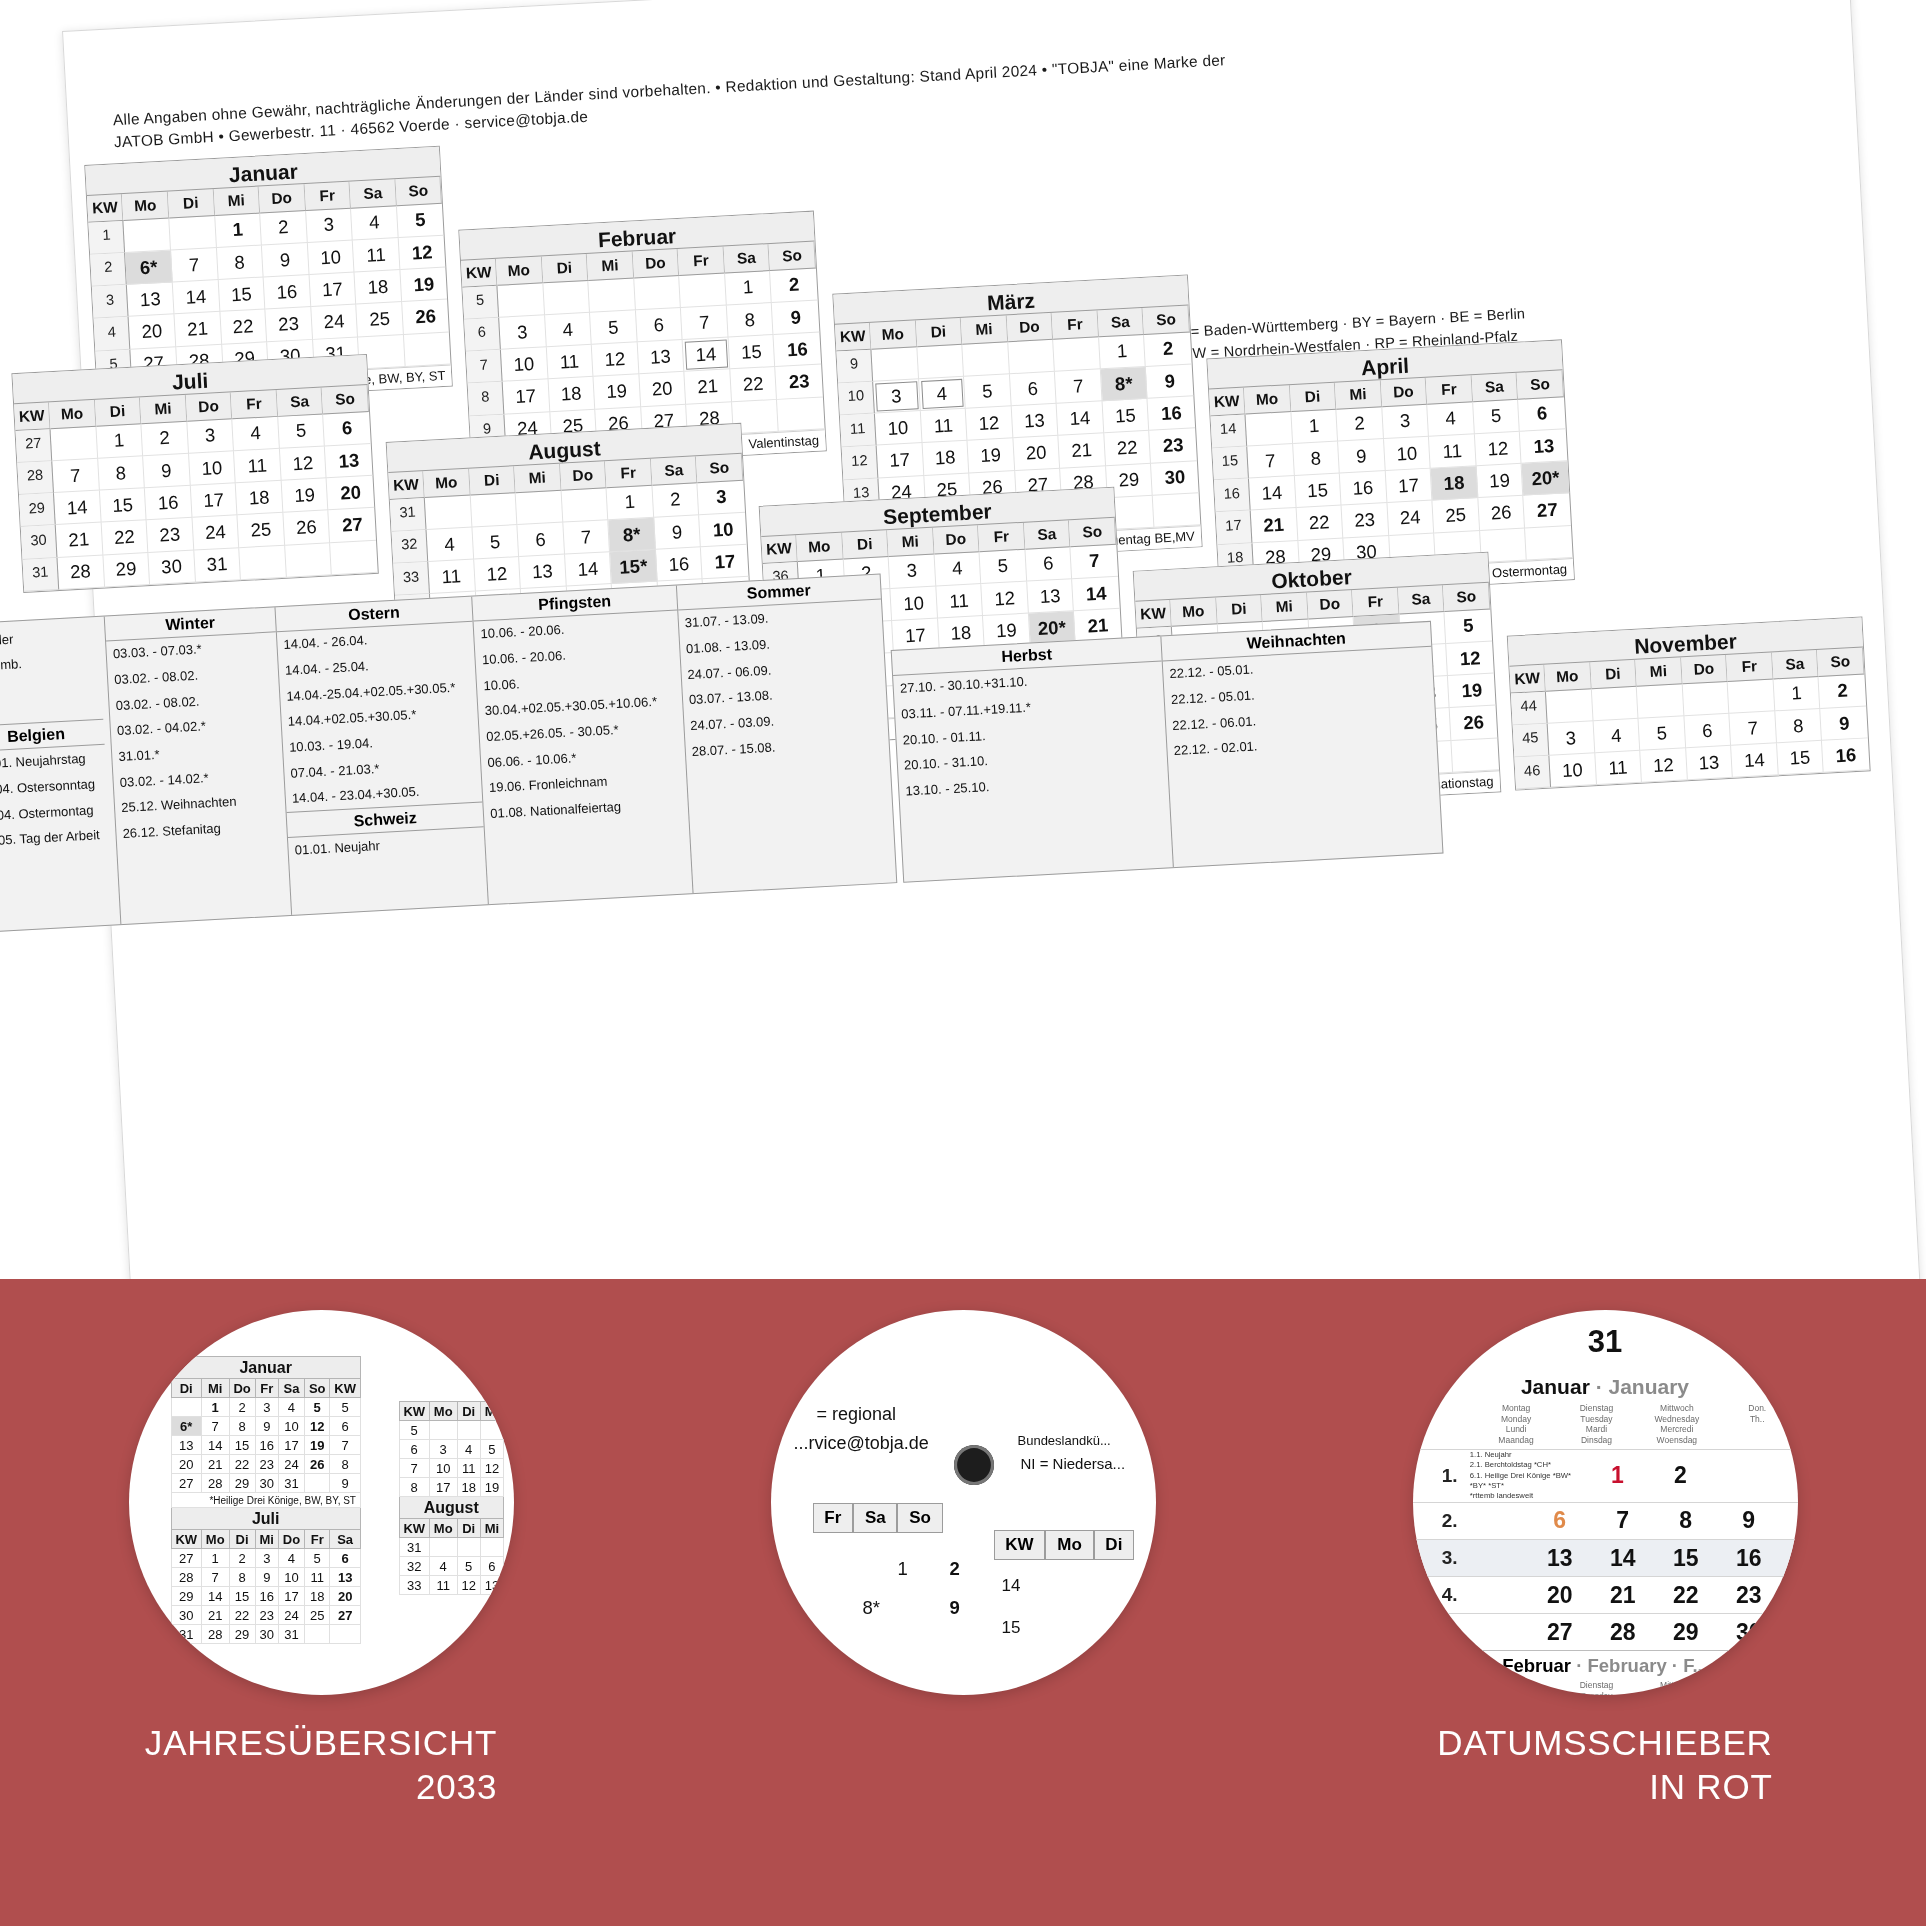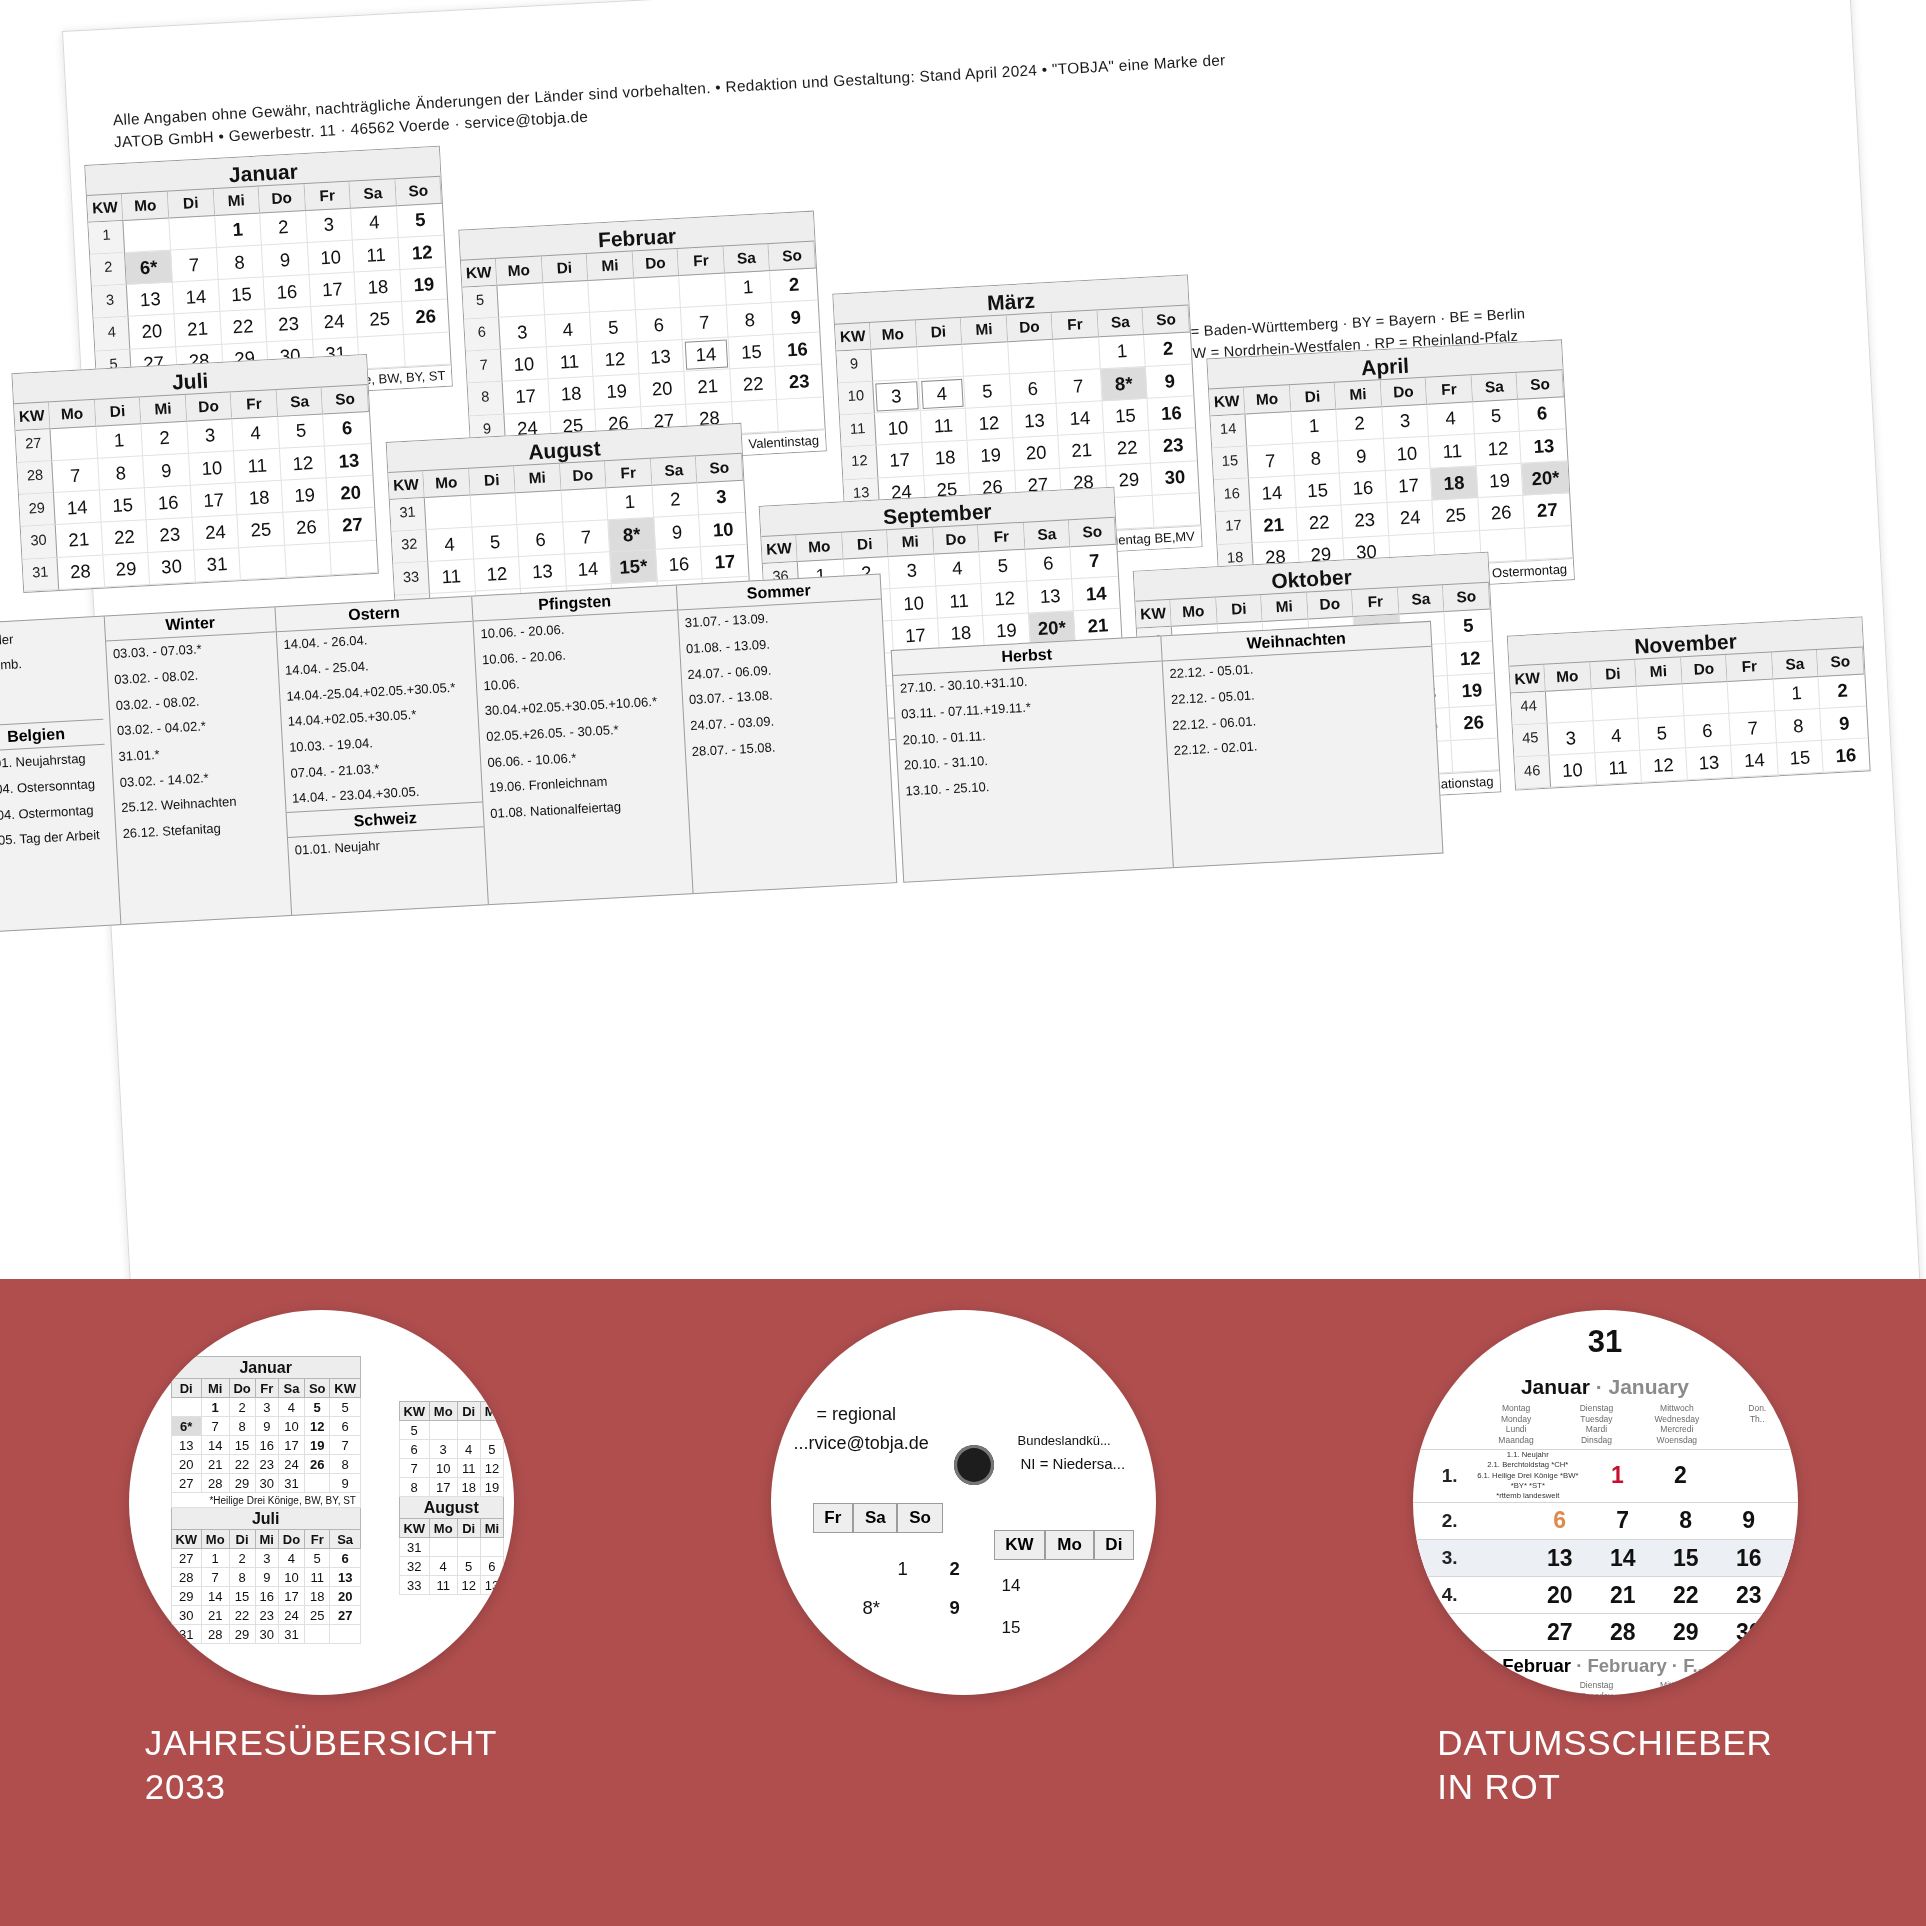--- a/index.html
+++ b/index.html
@@ -79,21 +79,21 @@
   }
   .features{
     position:absolute;left:0;top:31px;width:1926px;display:flex;justify-content:space-around;align-items:flex-start;
   }
   .feature{width:539px;display:flex;flex-direction:column;align-items:center;}
   .bubble{
     width:385px;height:385px;border-radius:50%;background:#fff;overflow:hidden;position:relative;
     box-shadow:0 3.1px 14px rgba(0,0,0,.18);
   }
   .fcap{
-    margin-top:26px;text-align:left;color:#fff;font-size:35px;line-height:1.25;letter-spacing:0.8px;
+    margin-top:26px;text-align:right;color:#fff;font-size:35px;line-height:1.25;letter-spacing:0.8px;
   }
 
   
   .mini{position:absolute;}
   .mini table{border-collapse:collapse;}
   .mini td,.mini th{font-size:13px;text-align:center;padding:1.5px 3.9px;color:#111;font-weight:normal;}
   .mini th{font-weight:bold;background:#ededed;border:0.8px solid #b5b5b5;}
   .mini td{border:0.8px solid #e0e0e0;}
   .mini td.b{font-weight:bold;}
   .mini td.hl{background:#dcdcdc;font-weight:bold;}
@@ -114,21 +114,21 @@
   .b3 .wdays{display:flex;font-size:8.5px;color:#6b6b6b;justify-content:space-around;padding:1.5px 0 3.1px;}
   .b3 .wdays div{width:62px;text-align:center;line-height:1.25;}
   .b3 .row{display:flex;align-items:center;border-top:0.8px solid #d5d5d5;}
   .b3 .row.alt{background:#eceff3;}
   .b3 .wk{width:45px;font-size:19px;font-weight:bold;text-align:right;padding-right:7.7px;color:#222;}
   .b3 .cell{width:63px;text-align:center;font-size:23px;font-weight:bold;color:#111;padding:4.6px 0;position:relative;}
   .b3 .cell.red{color:#c8102e;}
   .b3 .cell.or{color:#e08a4a;}
   .b3 .feb{font-size:18.5px;font-weight:bold;text-align:center;padding:3.9px 0 1.5px;border-top:0.8px solid #bdbdbd;}
   .b3 .feb .en{color:#8b8b8b;}
-  .b3 .notes{font-size:7.7px;color:#333;line-height:1.35;padding-left:4.6px;text-align:center;}
+  .b3 .notes{font-size:7.7px;color:#333;line-height:1.35;padding-left:4.6px;}
 </style>
 </head>
 <body>
 
 <div class="stage">
 
   <div class="top">
 
     <div class="sheet">
 

